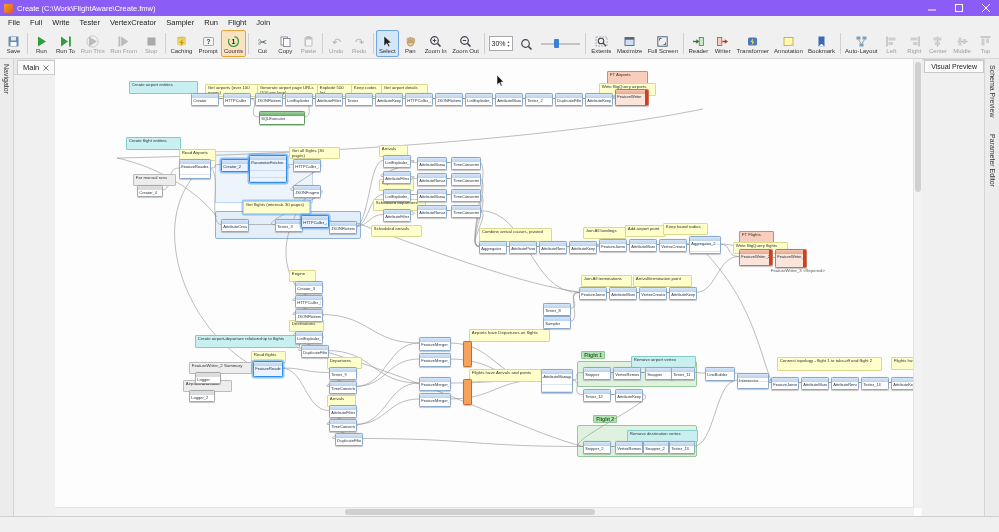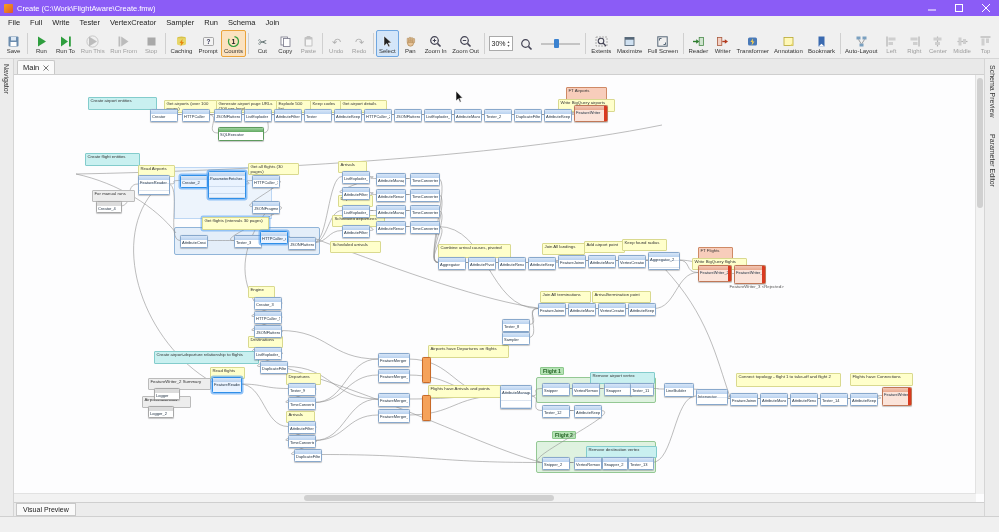--- a/index.html
+++ b/index.html
@@ -23,21 +23,21 @@
   .zoombox{display:flex;align-items:center;font-size:7px;color:#222;border:1px solid #aaa;background:#fff;height:13px;align-self:center;padding:0 2px;gap:2px;margin:0 2px;}
   .spin{display:flex;flex-direction:column;font-size:4px;color:#555;line-height:1;}
   .slider{width:44px;height:13px;align-self:center;position:relative;margin:0 3px;}
   .slider .track{position:absolute;left:0;right:0;top:6px;height:2px;background:#c4c4c4;}
   .slider .thumb{position:absolute;left:13px;top:2px;width:5px;height:9px;background:#3b82d0;border-radius:1px;}
   
   .workarea{display:flex;height:457px;}
   .side-left{width:13px;background:#ececec;border-right:1px solid #d5d5d5;display:flex;flex-direction:column;align-items:center;padding-top:5px;}
   .side-right{width:14px;background:#ececec;border-left:1px solid #d5d5d5;display:flex;flex-direction:column;align-items:center;padding-top:6px;gap:16px;}
   .vtext{writing-mode:vertical-rl;font-size:7px;color:#333;white-space:nowrap;}
-  .center{flex:1;display:flex;flex-direction:column;min-width:0;}
+  .center{flex:1;display:flex;flex-direction:row;min-width:0;}
   .tabstrip{height:15px;background:#e9e9e9;border-bottom:1px solid #cfcfcf;display:flex;align-items:flex-end;padding-left:3px;}
   .tab{height:13px;background:#fafafa;border:1px solid #c8c8c8;border-bottom:none;display:flex;align-items:center;font-size:7.5px;color:#222;padding:0 5px;gap:4px;border-radius:2px 2px 0 0;}
   .canvas{flex:1;position:relative;background:#fdfdfe;overflow:hidden;
           background-image:radial-gradient(circle,#e8e8ec 0.6px,transparent 0.7px);background-size:16px 16px;}
   .bottom-tabs{height:13px;background:#ececec;border-top:1px solid #cfcfcf;display:flex;align-items:center;padding-left:2px;}
   .btab{height:11px;background:#fafafa;border:1px solid #c8c8c8;font-size:7px;color:#222;display:flex;align-items:center;padding:0 6px;}
   .statusbar{height:18px;background:#f0f0f0;border-top:1px solid #d0d0d0;}
   
   .node{position:absolute;background:#fff;border:1px solid #88a8cc;border-radius:1.5px;box-shadow:0 .5px 1px rgba(0,0,0,.22);overflow:hidden;}
   .node::before{content:"";position:absolute;left:0;top:0;right:0;height:4px;background:linear-gradient(#d7e6f8,#b9d2ef);}
@@ -101,21 +101,21 @@
   </div>
 
   <div class="menubar" id="menubar">
       <span class="menu-item">File</span>
       <span class="menu-item">Full</span>
       <span class="menu-item">Write</span>
       <span class="menu-item">Tester</span>
       <span class="menu-item">VertexCreator</span>
       <span class="menu-item">Sampler</span>
       <span class="menu-item">Run</span>
-      <span class="menu-item">Schema</span>
+      <span class="menu-item">Flight</span>
       <span class="menu-item">Join</span>
     </div>
   <div class="toolbar" id="toolbar">
       <div class="tb-btn">
         <span>
           <svg width="13" height="13" viewBox="0 0 13 13">
             <rect x="1.5" y="1.5" width="10" height="10" rx="1" fill="#6b8cae"></rect>
             <rect x="3.5" y="7" width="6" height="4" fill="#fff"></rect>
             <rect x="4" y="2" width="5" height="3.5" fill="#dce8f4"></rect>
           </svg>

